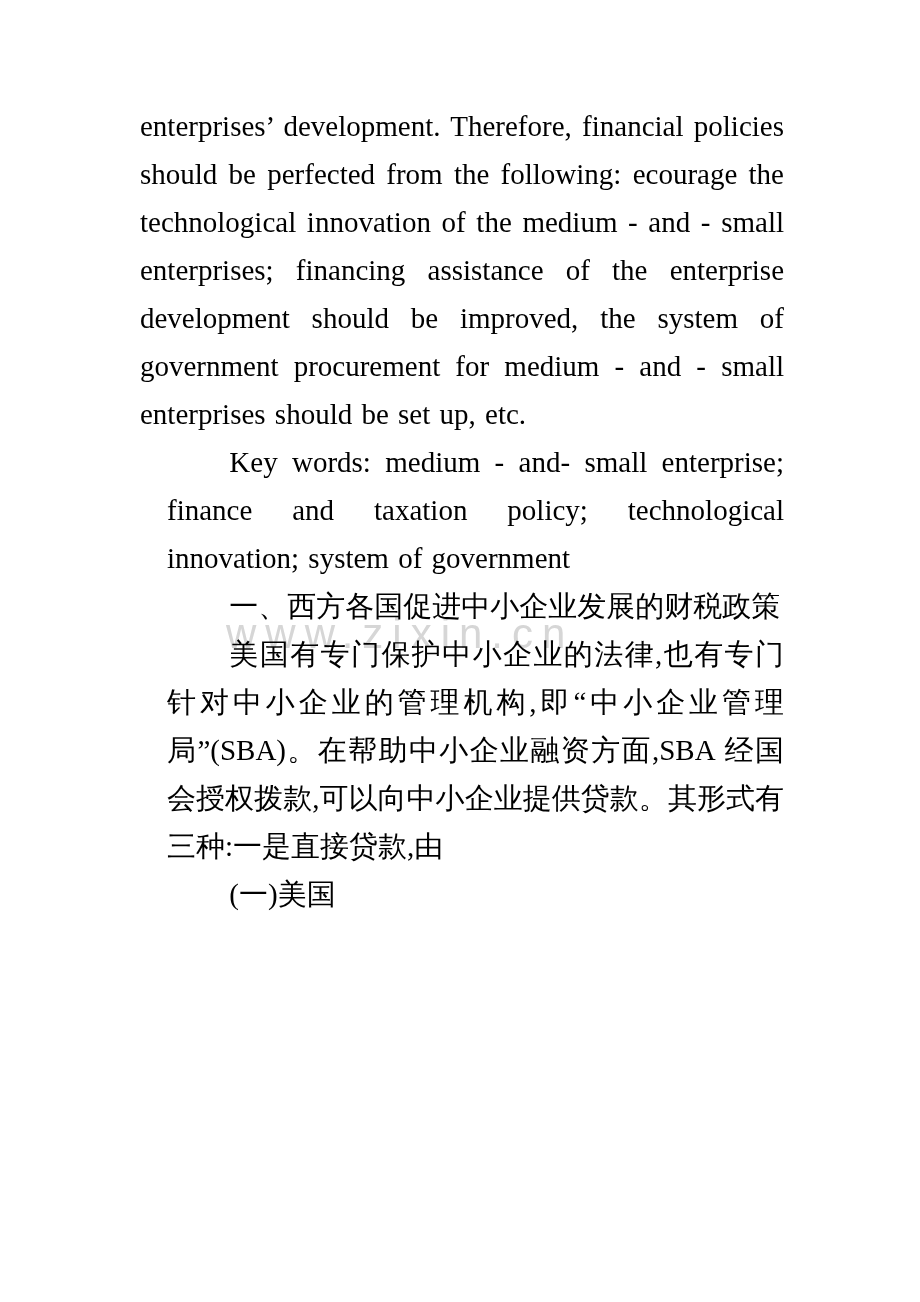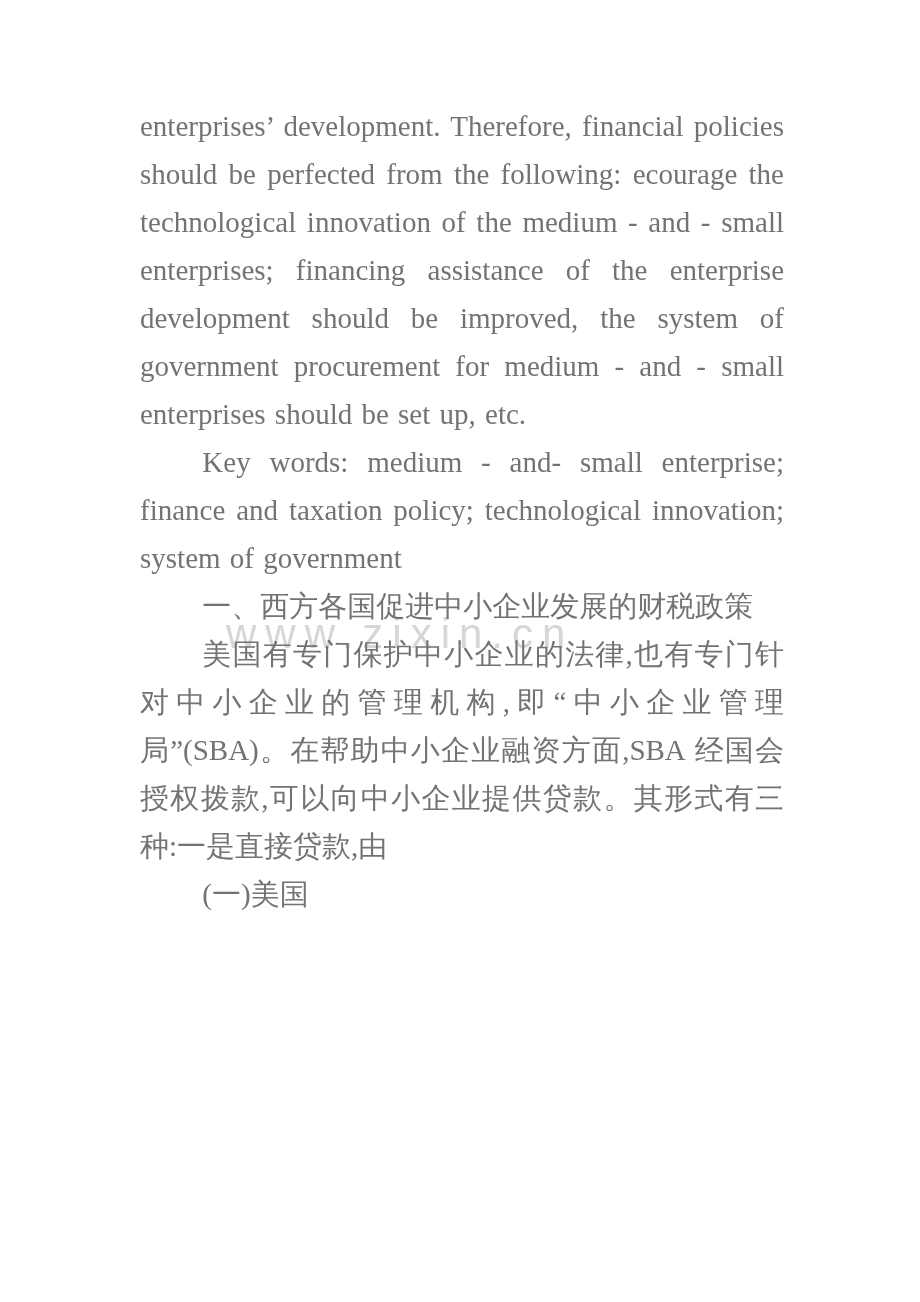--- a/index.html
+++ b/index.html
@@ -12,32 +12,33 @@
     width: 920px;
     height: 1302px;
     background: #ffffff;
     overflow: hidden;
     font-family: "Liberation Serif", "DejaVu Serif", serif;
   }
   .content {
     position: relative;
     z-index: 1;
     padding: 102px 136px 0 140px;
-    color: #737373;
+    color: #000000;
     font-size: 29px;
     line-height: 48px;
     text-align: justify;
     text-justify: inter-word;
   }
   .content p {
     margin: 0;
     word-spacing: 2px;
   }
   .content p.indent {
     text-indent: 2.15em;
+    margin-left: 27px;
   }
   .watermark {
     position: absolute;
     z-index: 0;
     top: 610px;
     left: 226px;
     font-family: "Liberation Sans", "DejaVu Sans", sans-serif;
     font-size: 42px;
     letter-spacing: 9px;
     color: #d6d6d6;

